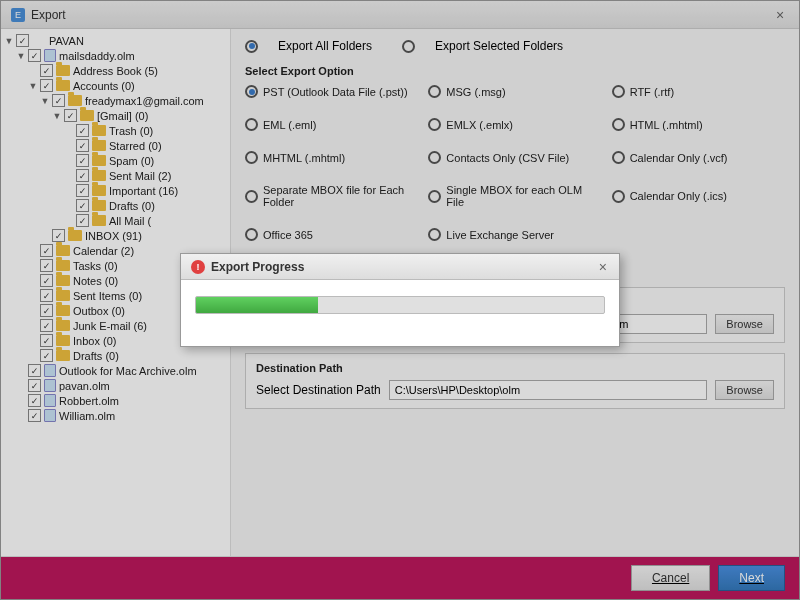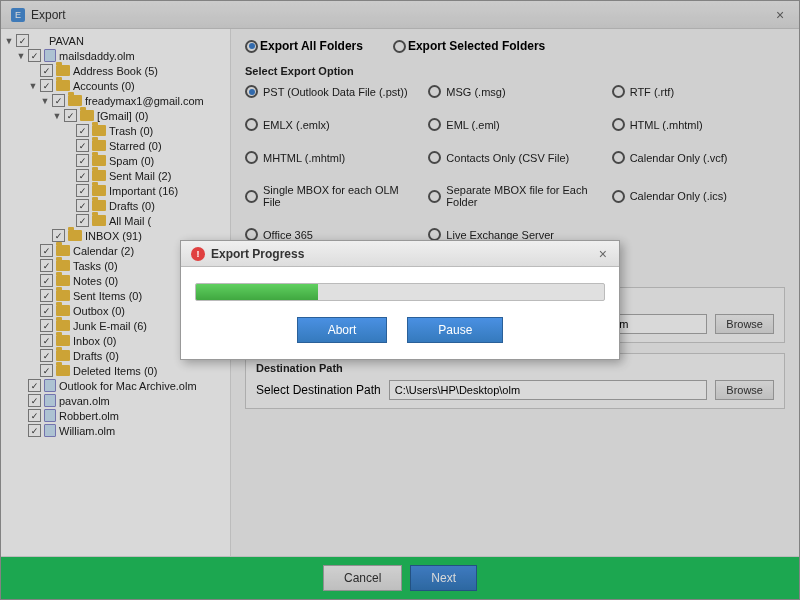--- a/index.html
+++ b/index.html
@@ -29,21 +29,21 @@
     .folder-icon { width: 14px; height: 11px; background: #f0c040; border-radius: 1px; margin-right: 3px; flex-shrink: 0; position: relative; }
     .folder-icon::before { content: ''; position: absolute; top: -3px; left: 0; width: 6px; height: 3px; background: #f0c040; border-radius: 1px 1px 0 0; }
     .file-icon { width: 12px; height: 13px; background: #cce4f7; border: 1px solid #88c; border-radius: 1px; margin-right: 3px; flex-shrink: 0; }
     .tree-label { font-size: 11px; color: #222; }
 
     
     .right-panel { flex: 1; display: flex; flex-direction: column; padding: 10px 14px; overflow-y: auto; background: #f5f5f5; }
 
     
     .export-folders-row { display: flex; align-items: center; gap: 30px; margin-bottom: 12px; }
-    .radio-group { display: flex; align-items: center; gap: 2px; font-weight: bold; }
+    .radio-group { display: flex; align-items: center; gap: 20px; }
     .radio-circle { width: 13px; height: 13px; border-radius: 50%; border: 2px solid #555; display: flex; align-items: center; justify-content: center; flex-shrink: 0; }
     .radio-circle.selected::after { content: ''; width: 6px; height: 6px; border-radius: 50%; background: #3a7dcc; }
     .section-label { font-weight: bold; font-size: 11px; color: #222; margin-bottom: 6px; }
 
     
     .export-options-section { margin-bottom: 10px; }
     .options-grid { display: grid; grid-template-columns: 1fr 1fr 1fr; gap: 16px 10px; }
     .option-item { display: flex; align-items: center; gap: 5px; padding: 2px 0; }
     .option-label { font-size: 11px; color: #222; }
 
@@ -55,21 +55,21 @@
     
     .advance-section { border: 1px solid #ccc; background: #fafafa; padding: 8px 10px; margin-bottom: 10px; }
     .advance-row { display: flex; align-items: center; gap: 8px; }
     .log-input { flex: 1; border: 1px solid #aaa; background: white; padding: 3px 5px; font-size: 11px; }
     .browse-btn { background: linear-gradient(to bottom, #f5f5f5, #e0e0e0); border: 1px solid #aaa; padding: 3px 10px; font-size: 11px; cursor: pointer; color: #333; }
 
     
     .destination-section { border: 1px solid #ccc; background: #fafafa; padding: 8px 10px; margin-bottom: 10px; }
 
     
-    .bottom-bar { display: flex; justify-content: center; align-items: center; gap: 8px; padding: 8px 14px; background: #22c55e; border-top: 1px solid #ddd; }
+    .bottom-bar { display: flex; justify-content: flex-end; align-items: center; gap: 8px; padding: 8px 14px; background: #be185d; border-top: 1px solid #ddd; text-decoration: underline; }
     .cancel-btn { background: linear-gradient(to bottom, #f5f5f5, #e0e0e0); border: 1px solid #aaa; padding: 5px 20px; font-size: 12px; cursor: pointer; color: #333; }
     .next-btn { background: linear-gradient(to bottom, #4a90e2, #357abd); border: 1px solid #2a6099; padding: 5px 20px; font-size: 12px; cursor: pointer; color: white; }
 
     
     .tree-panel::-webkit-scrollbar { width: 8px; }
     .tree-panel::-webkit-scrollbar-track { background: #f0f0f0; }
     .tree-panel::-webkit-scrollbar-thumb { background: #bbb; border-radius: 4px; }
 
     
     .modal-overlay { position: fixed; top: 0; left: 0; width: 800px; height: 600px; background: rgba(0,0,0,0.15); display: flex; align-items: center; justify-content: center; z-index: 100; }
@@ -229,26 +229,20 @@
             <div class="checkbox checked"></div>
             <div class="folder-icon"></div>
             <span class="tree-label">Inbox (0)</span>
           </div>
           <div class="tree-item tree-indent-2">
             <span class="expand-icon"></span>
             <div class="checkbox checked"></div>
             <div class="folder-icon"></div>
             <span class="tree-label">Drafts (0)</span>
           </div>
-          <div class="tree-item tree-indent-2">
-            <span class="expand-icon"></span>
-            <div class="checkbox checked"></div>
-            <div class="folder-icon"></div>
-            <span class="tree-label">Deleted Items (0)</span>
-          </div>
           <div class="tree-item tree-indent-1">
             <span class="expand-icon"></span>
             <div class="checkbox checked"></div>
             <div class="file-icon"></div>
             <span class="tree-label">Outlook for Mac Archive.olm</span>
           </div>
           <div class="tree-item tree-indent-1">
             <span class="expand-icon"></span>
             <div class="checkbox checked"></div>
             <div class="file-icon"></div>
@@ -292,49 +286,49 @@
             <div class="option-item">
               <div class="radio-circle"></div>
               <span class="option-label">MSG (.msg)</span>
             </div>
             <div class="option-item">
               <div class="radio-circle"></div>
               <span class="option-label">RTF (.rtf)</span>
             </div>
             <div class="option-item">
               <div class="radio-circle"></div>
+              <span class="option-label">EML (.eml)</span>
+            </div>
+            <div class="option-item">
+              <div class="radio-circle"></div>
               <span class="option-label">EMLX (.emlx)</span>
             </div>
             <div class="option-item">
               <div class="radio-circle"></div>
-              <span class="option-label">EML (.eml)</span>
-            </div>
-            <div class="option-item">
-              <div class="radio-circle"></div>
               <span class="option-label">HTML (.mhtml)</span>
             </div>
             <div class="option-item">
               <div class="radio-circle"></div>
               <span class="option-label">MHTML (.mhtml)</span>
             </div>
             <div class="option-item">
               <div class="radio-circle"></div>
               <span class="option-label">Contacts Only  (CSV File)</span>
             </div>
             <div class="option-item">
               <div class="radio-circle"></div>
               <span class="option-label">Calendar Only  (.vcf)</span>
             </div>
             <div class="option-item">
               <div class="radio-circle"></div>
+              <span class="option-label">Separate MBOX file for Each Folder</span>
+            </div>
+            <div class="option-item">
+              <div class="radio-circle"></div>
               <span class="option-label">Single MBOX for each OLM File</span>
-            </div>
-            <div class="option-item">
-              <div class="radio-circle"></div>
-              <span class="option-label">Separate MBOX file for Each Folder</span>
             </div>
             <div class="option-item">
               <div class="radio-circle"></div>
               <span class="option-label">Calendar Only (.ics)</span>
             </div>
             <div class="option-item">
               <div class="radio-circle"></div>
               <span class="option-label">Office 365</span>
             </div>
             <div class="option-item">
@@ -388,19 +382,15 @@
       <div class="modal-title-left">
         <div class="modal-title-icon">!</div>
         <span class="modal-title-text">Export Progress</span>
       </div>
       <button class="modal-close">×</button>
     </div>
     <div class="modal-content">
       <div class="progress-bar-bg">
         <div class="progress-bar-fill" id="progress-fill" style="width: 30%;"></div>
       </div>
-      <div class="modal-buttons">
-        <button class="abort-btn">Abort</button>
-        <button class="pause-btn">Pause</button>
-      </div>
     </div>
   </div>
 </div>
 
 </body></html>

